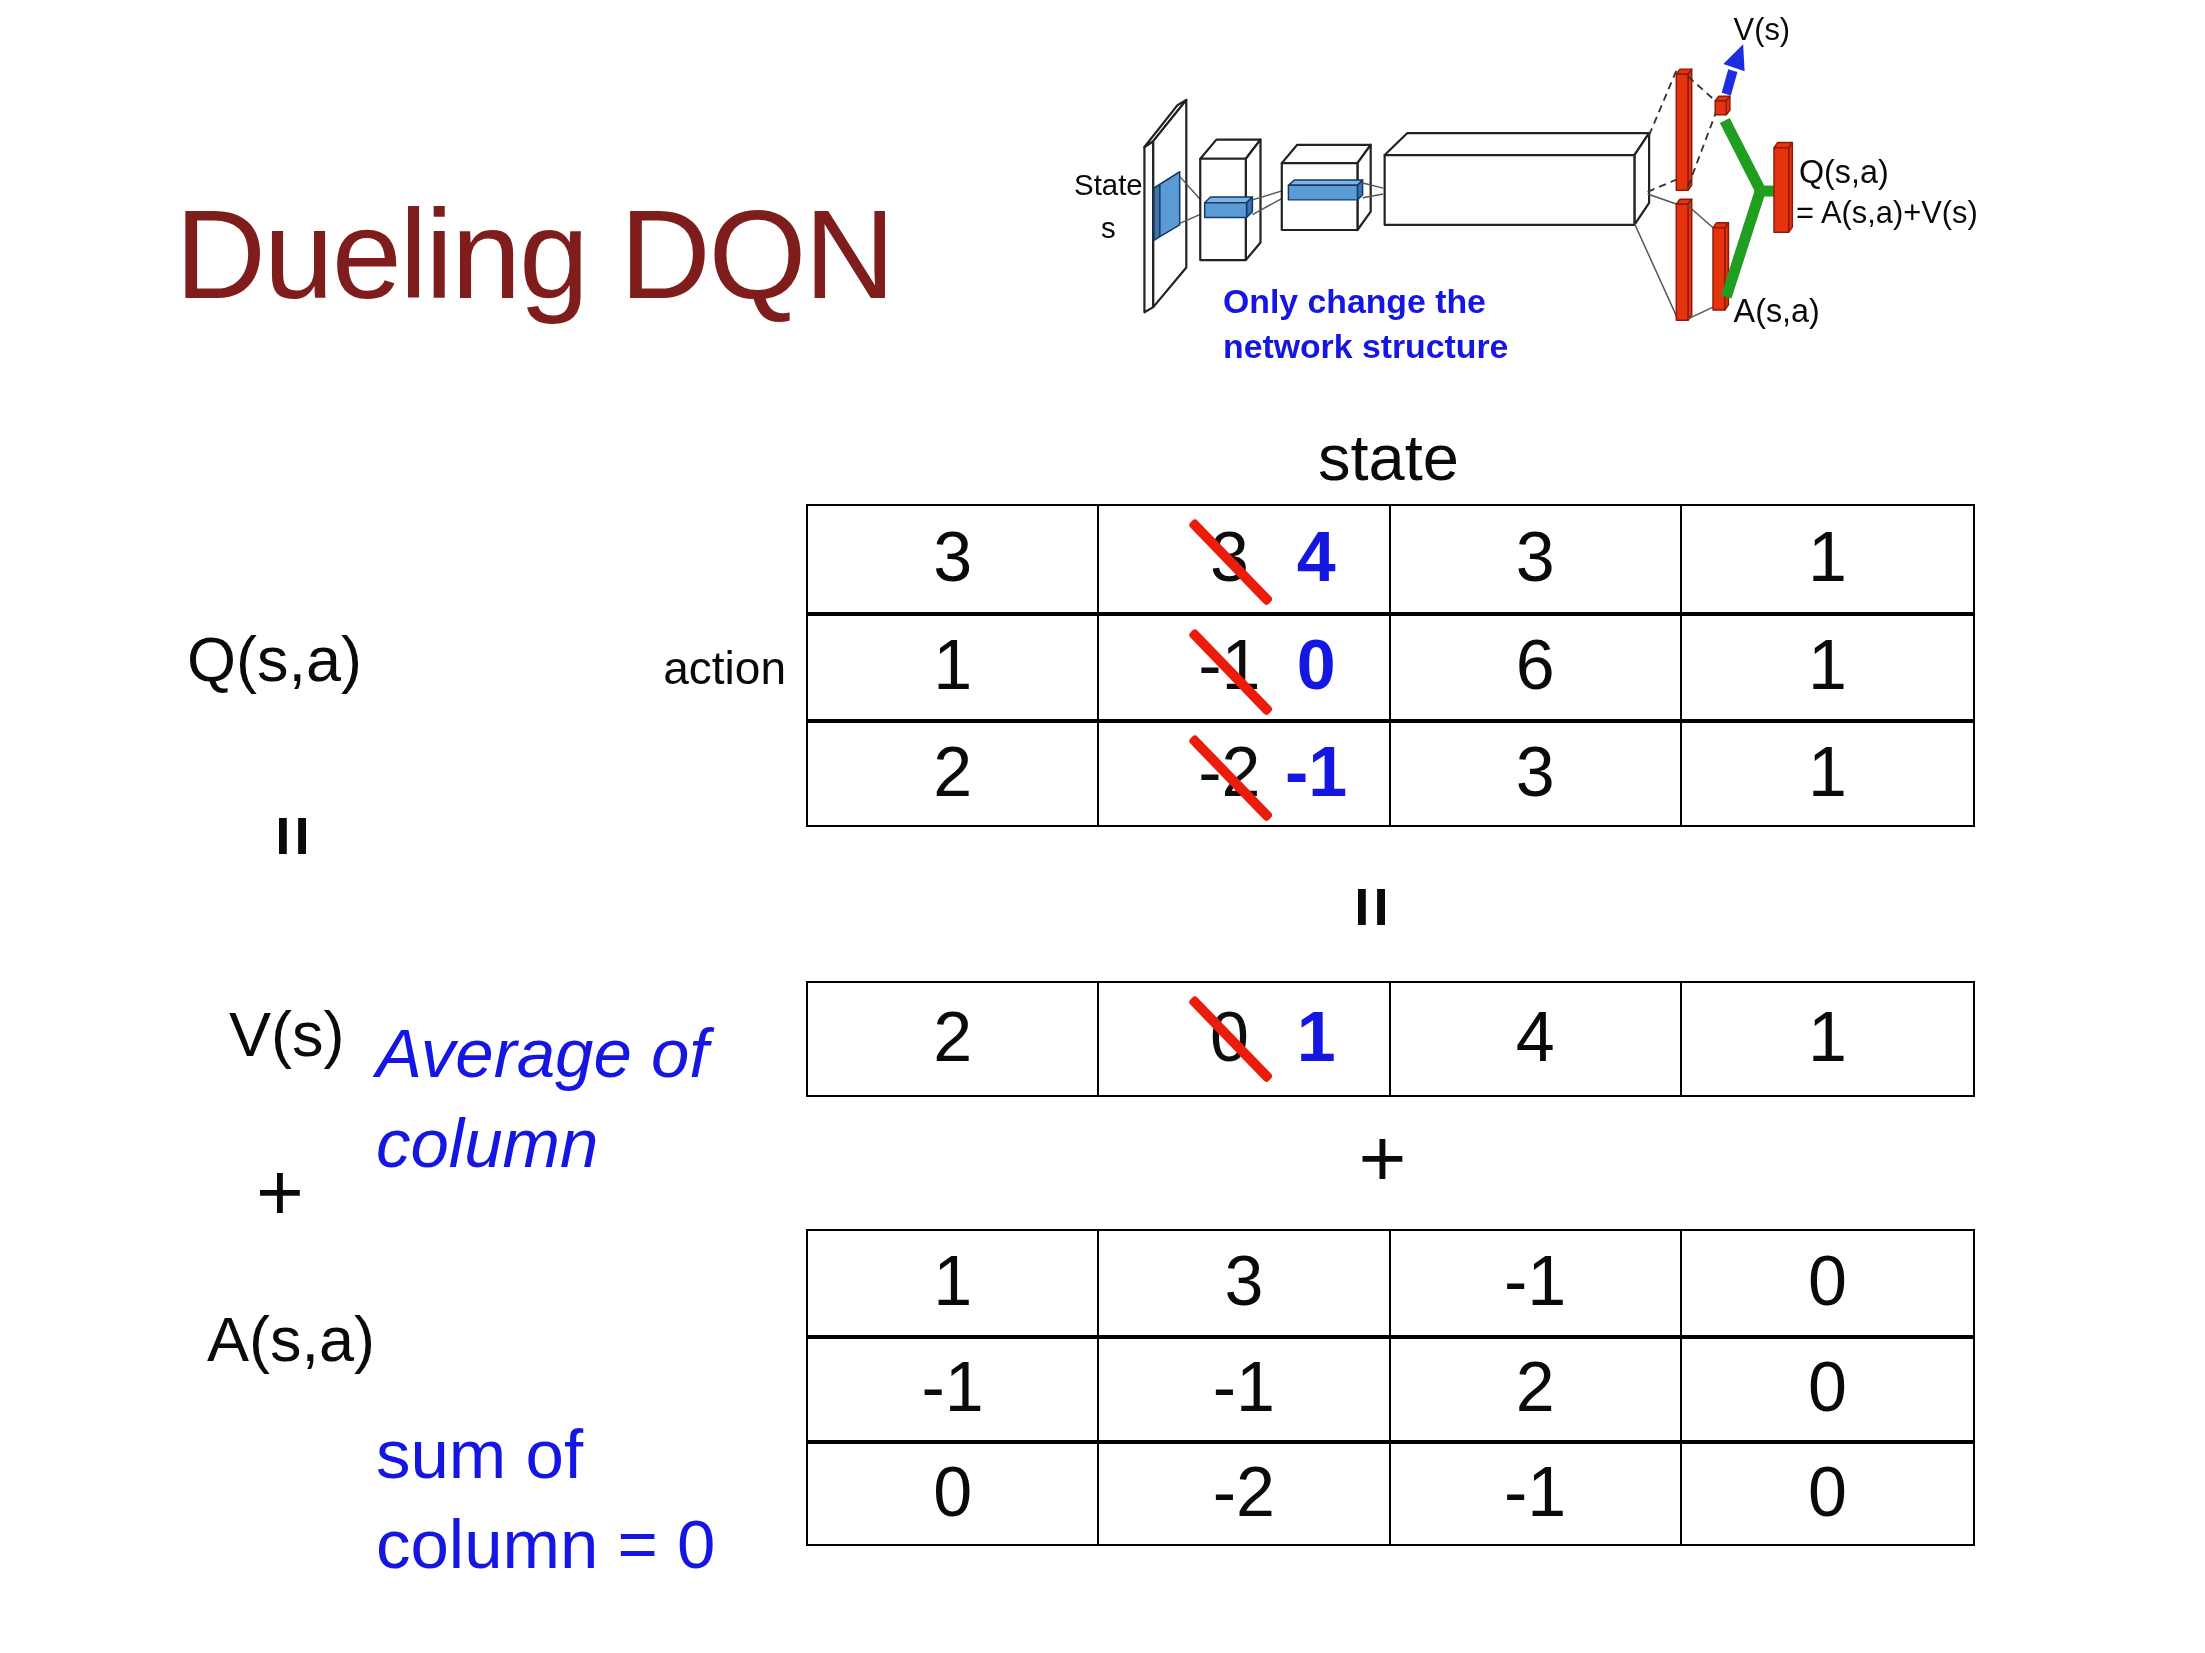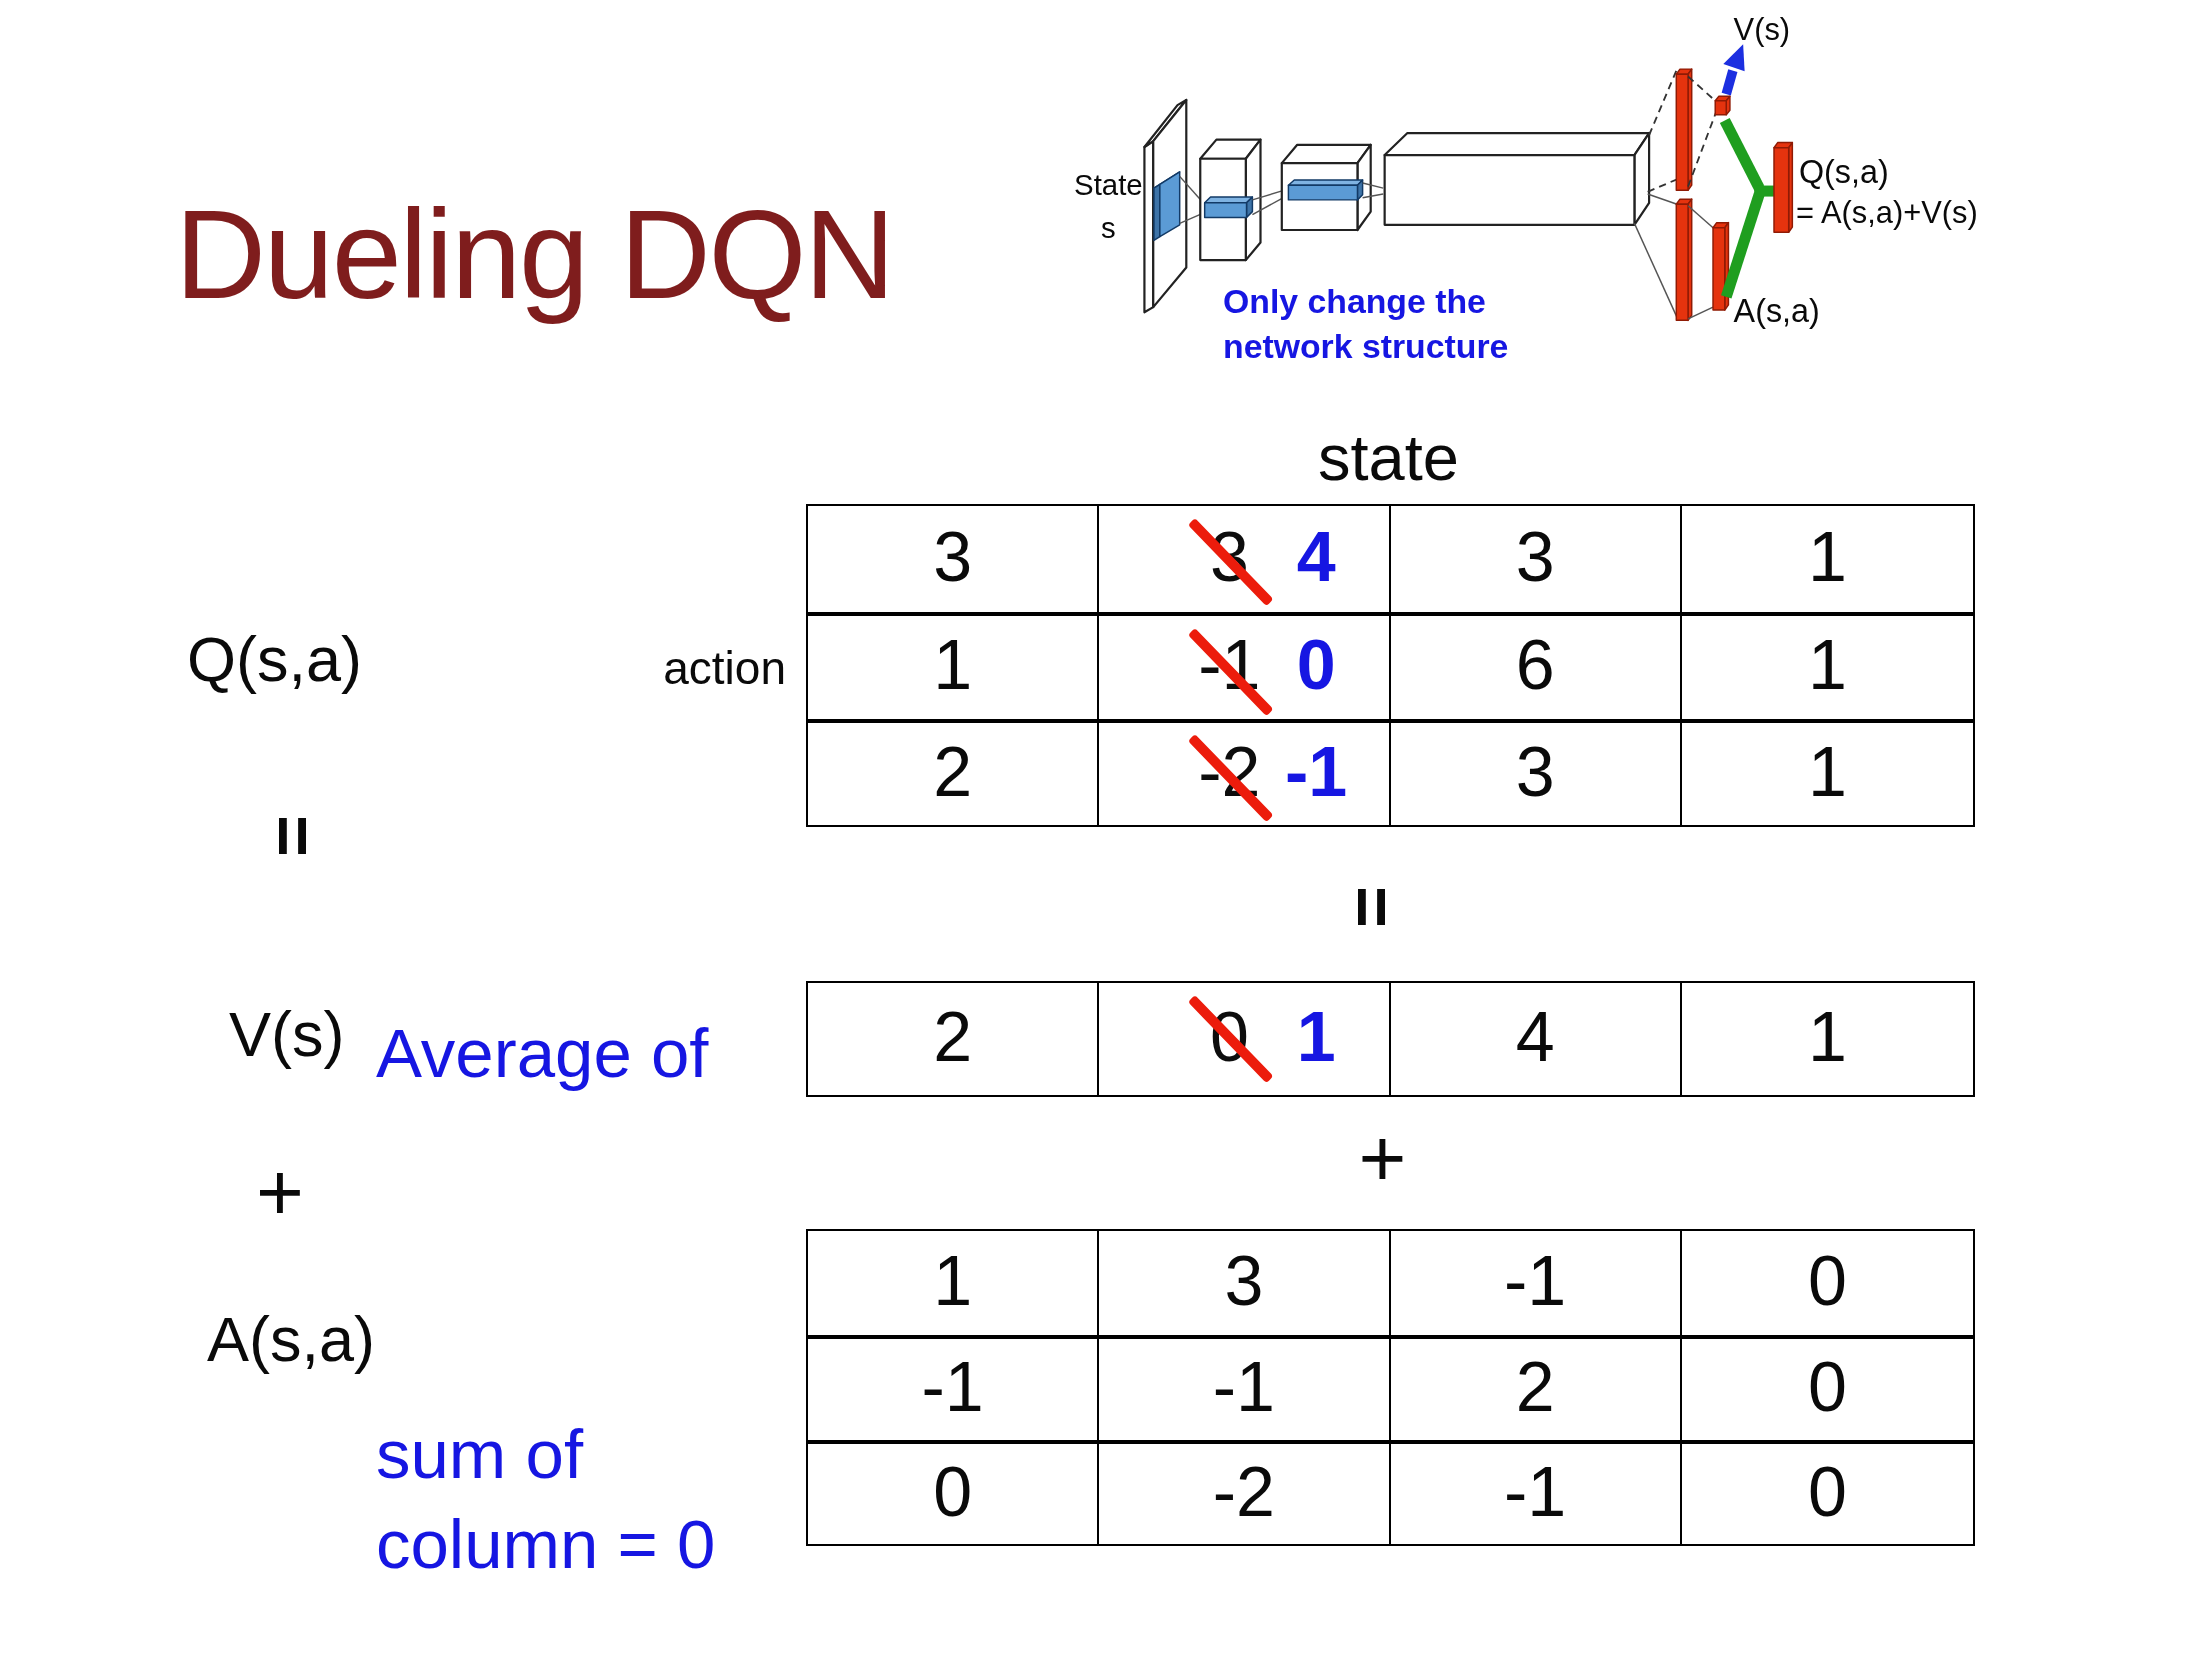--- a/index.html
+++ b/index.html
@@ -21,21 +21,21 @@
 
   .rot-eq{display:inline-block;transform:rotate(90deg);font-size:72px;font-weight:600;}
   .eq-left{left:243px;top:795px;width:103px;text-align:center;}
   .eq-center{left:1322px;top:866px;width:103px;text-align:center;}
   .plus{font-size:82px;font-weight:500;}
   .plus-left{left:256px;top:1145px;}
   .plus-center{left:1331px;top:1111px;width:103px;text-align:center;}
 
   
   .note{color:#1616e2;font-size:69px;line-height:90px;white-space:nowrap;}
-  .avg-note{left:376px;top:1009px;}
+  .avg-note{left:376px;top:1009px;font-style:italic;}
   .sum-note{left:376px;top:1410px;}
 
   
   .tbl{position:absolute;display:grid;grid-template-columns:repeat(4,1fr);
        border:2.9px solid #000;background:#fff;font-size:70px;}
   #q-table{left:806px;top:504px;width:1165px;height:319px;grid-template-rows:repeat(3,1fr);}
   #v-table{left:806px;top:981px;width:1165px;height:112px;grid-template-rows:1fr;}
   #a-table{left:806px;top:1229px;width:1165px;height:313px;grid-template-rows:repeat(3,1fr);}
   .cell{position:relative;}
   .cell.bt{border-top:4.4px solid #000;}
@@ -190,20 +190,21 @@
   <div class="abs lbl state-header">state</div>
   <div class="abs lbl q-label">Q(s,a)</div>
   <div class="abs lbl action-label">action</div>
 
   <div class="abs eq-left"><span class="rot-eq">=</span></div>
   <div class="abs eq-center"><span class="rot-eq">=</span></div>
 
   <div class="abs lbl v-label">V(s)</div>
   <div class="abs note avg-note">
     <div>Average of</div>
+    <div>column</div>
   </div>
 
   <div class="abs lbl plus plus-left">+</div>
   <div class="abs lbl plus plus-center">+</div>
 
   <div class="abs lbl a-label">A(s,a)</div>
   <div class="abs note sum-note">
     <div>sum of</div>
     <div>column = 0</div>
   </div>

